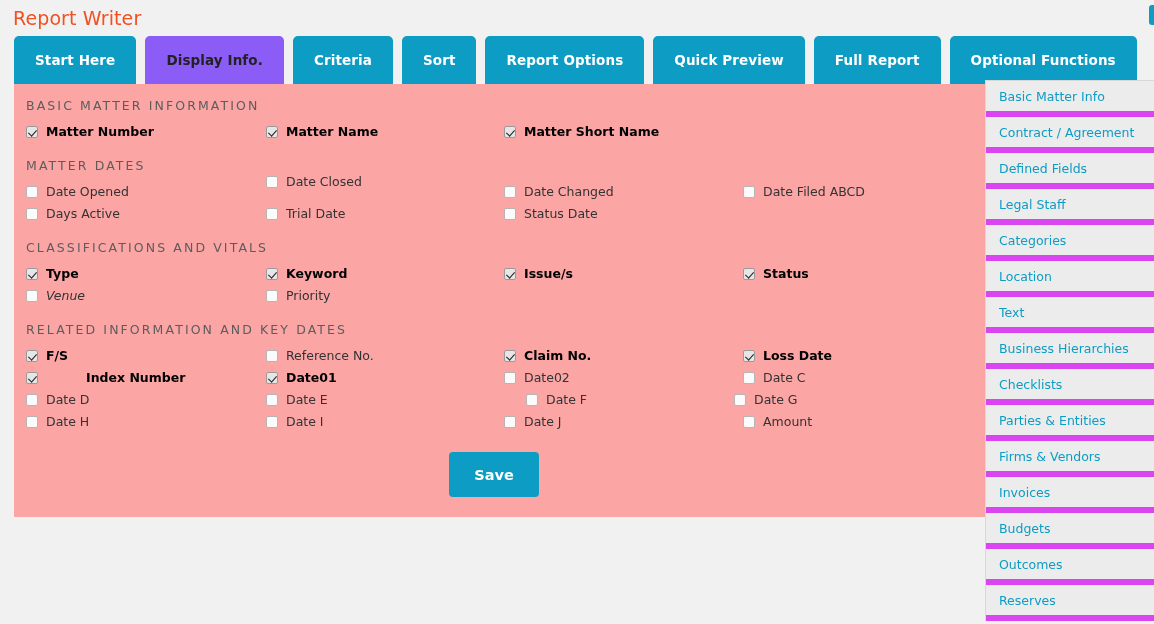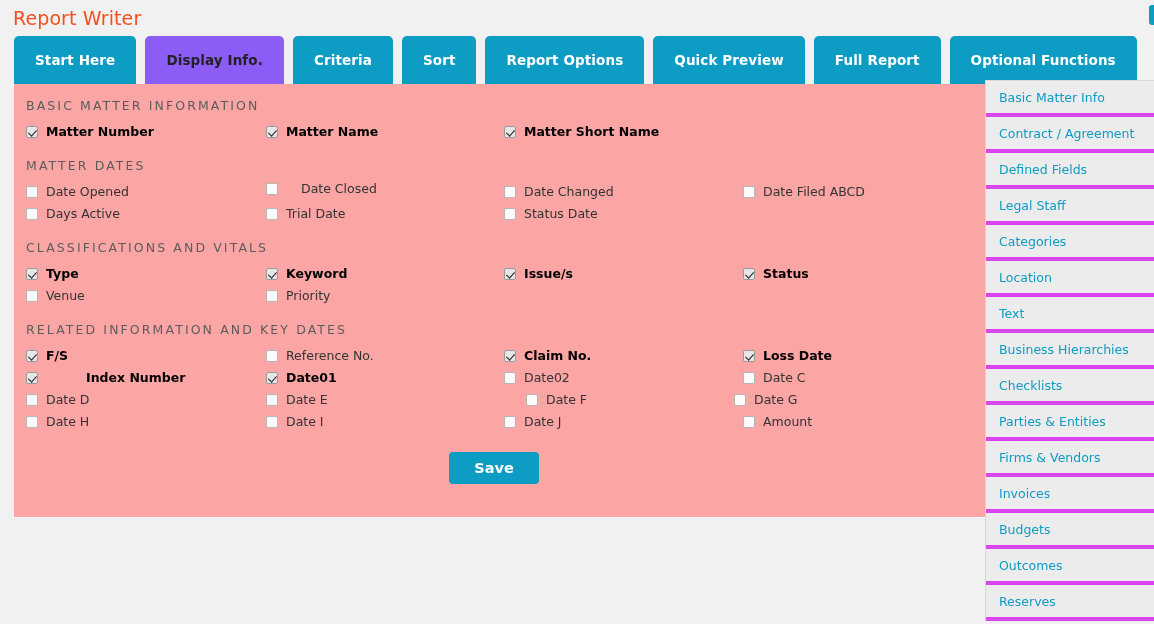--- a/index.html
+++ b/index.html
@@ -108,21 +108,21 @@
     border: solid #222222;
     border-width: 0 1.6px 1.6px 0;
     transform: rotate(42deg);
   }
   .field.checked .label { font-weight: bold; color: #000000; }
 
   
   #save-button {
     position: absolute;
     left: 449px; top: 452px;
-    width: 90px; height: 32px;
+    width: 90px; height: 45px;
     background: #0c9cc4;
     color: #ffffff;
     border: none;
     border-radius: 4px;
     font-family: "DejaVu Sans", sans-serif;
     font-size: 14.5px;
     font-weight: bold;
     cursor: pointer;
   }
 
@@ -135,21 +135,21 @@
     border-left: 1px solid #d8d8d8;
     border-top: 1px solid #d8d8d8;
   }
   .sidebar-item {
     height: 36px;
     display: flex;
     align-items: center;
     padding-left: 13px;
     font-size: 12.5px;
     color: #0c9cc4;
-    border-bottom: 4px solid #d946ef;
+    border-bottom: 6px solid #d946ef;
     white-space: nowrap;
     cursor: pointer;
   }
 </style>
 </head>
 <body>
 
 <div id="app-title">Report Writer</div>
 
 <div id="edge-widget"></div>
@@ -180,21 +180,21 @@
         <span class="box"></span>
         <span class="label">Matter Short Name</span>
       </div>
     </div>
     <div class="section" style="top: 74px;">
       <div class="section-header">MATTER DATES</div>
       <div class="field" style="left: 12px; top: 26px;">
         <span class="box"></span>
         <span class="label">Date Opened</span>
       </div>
-      <div class="field" style="left: 252px; top: 23px; gap: 15px;">
+      <div class="field" style="left: 252px; top: 16px;">
         <span class="box"></span>
         <span class="label">Date Closed</span>
       </div>
       <div class="field" style="left: 490px; top: 26px;">
         <span class="box"></span>
         <span class="label">Date Changed</span>
       </div>
       <div class="field" style="left: 729px; top: 26px;">
         <span class="box"></span>
         <span class="label">Date Filed ABCD</span>
@@ -223,21 +223,21 @@
         <span class="label">Keyword</span>
       </div>
       <div class="field checked" style="left: 490px; top: 26px;">
         <span class="box"></span>
         <span class="label">Issue/s</span>
       </div>
       <div class="field checked" style="left: 729px; top: 26px;">
         <span class="box"></span>
         <span class="label">Status</span>
       </div>
-      <div class="field" style="left: 12px; top: 48px;">
+      <div class="field" style="left: 12px; top: 48px; font-style: italic;">
         <span class="box"></span>
         <span class="label">Venue</span>
       </div>
       <div class="field" style="left: 252px; top: 48px;">
         <span class="box"></span>
         <span class="label">Priority</span>
       </div>
     </div>
     <div class="section" style="top: 238px;">
       <div class="section-header">RELATED INFORMATION AND KEY DATES</div>

